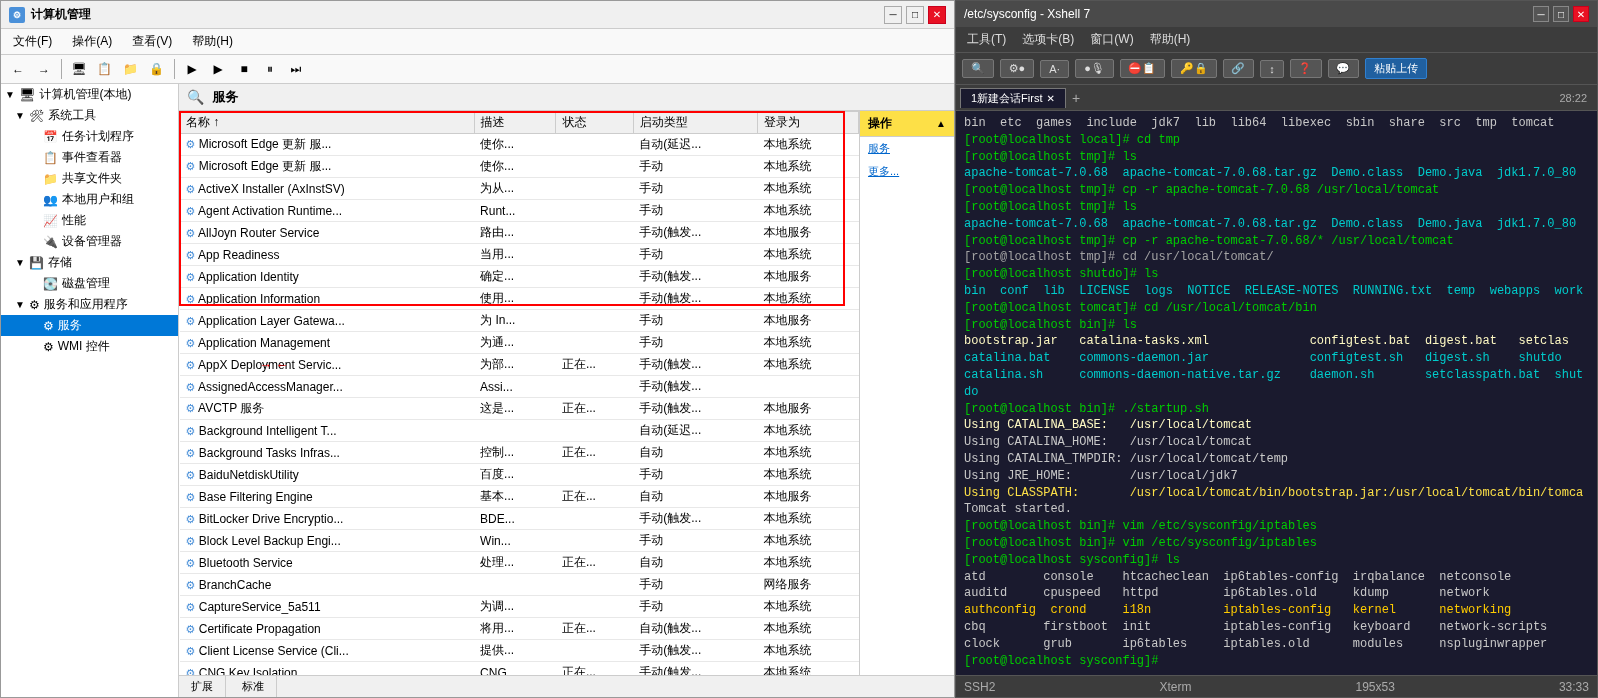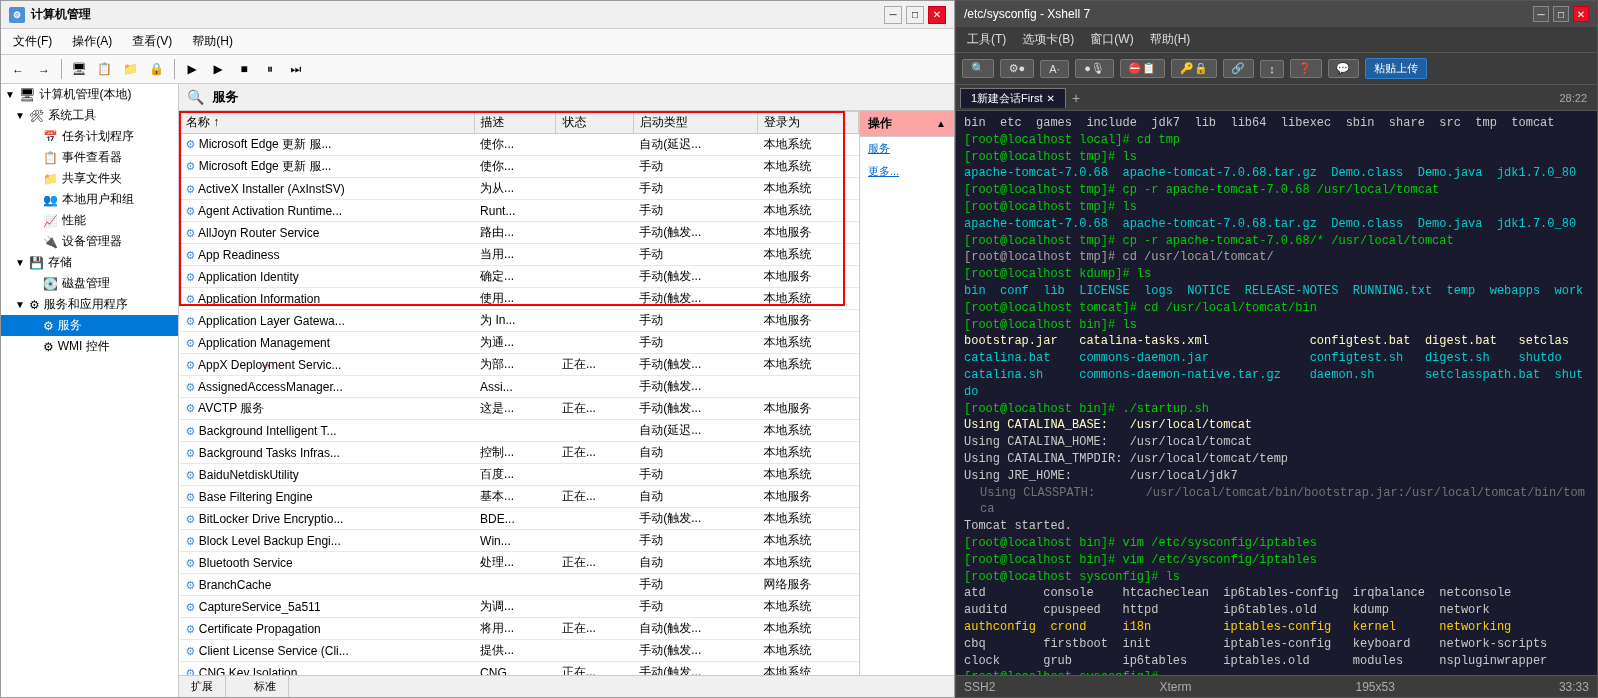--- a/index.html
+++ b/index.html
@@ -73,25 +73,25 @@
       position: absolute;
       border: 2px solid red;
       pointer-events: none;
       z-index: 10;
     }
 
     
     .operations-panel {
       width: 95px; border-left: 1px solid #ccc; background: #fff; flex-shrink: 0; overflow-y: auto;
     }
-    .ops-header { background: #fca5a5; padding: 4px 8px; font-size: 12px; font-weight: bold; border-bottom: 1px solid #ccc; display: flex; align-items: center; justify-content: space-between; }
+    .ops-header { background: #fde047; padding: 4px 8px; font-size: 12px; font-weight: bold; border-bottom: 1px solid #ccc; display: flex; align-items: center; justify-content: space-between; }
     .ops-item { padding: 4px 8px; font-size: 11px; color: #0066cc; cursor: pointer; text-decoration: underline; }
 
     
-    .status-bar { border-top: 1px solid #ccc; display: flex; gap: 16px; background: #f0f0f0; height: 22px; align-items: center; }
+    .status-bar { border-top: 1px solid #ccc; display: flex; gap: 4px; background: #f0f0f0; height: 22px; align-items: center; }
     .status-tab { padding: 0 12px; border-right: 1px solid #ccc; font-size: 11px; cursor: pointer; height: 100%; display: flex; align-items: center; }
 
     
     .annotation-text {
       position: absolute;
       color: red;
       font-size: 13px;
       font-weight: bold;
       pointer-events: none;
       z-index: 20;
@@ -559,33 +559,33 @@
   <div class="terminal" id="terminal-content">
   <div class="term-line" style="color:#c8c8c8;">bin  etc  games  include  jdk7  lib  lib64  libexec  sbin  share  src  tmp  tomcat</div>
       <div class="term-line" style="color:#00cc00;">[root@localhost local]# cd tmp</div>
       <div class="term-line" style="color:#00cc00;">[root@localhost tmp]# ls</div>
       <div class="term-line" style="color:#00cccc;">apache-tomcat-7.0.68  apache-tomcat-7.0.68.tar.gz  Demo.class  Demo.java  jdk1.7.0_80</div>
       <div class="term-line" style="color:#00cc00;">[root@localhost tmp]# cp -r apache-tomcat-7.0.68 /usr/local/tomcat</div>
       <div class="term-line" style="color:#00cc00;">[root@localhost tmp]# ls</div>
       <div class="term-line" style="color:#00cccc;">apache-tomcat-7.0.68  apache-tomcat-7.0.68.tar.gz  Demo.class  Demo.java  jdk1.7.0_80</div>
       <div class="term-line" style="color:#00cc00;">[root@localhost tmp]# cp -r apache-tomcat-7.0.68/* /usr/local/tomcat</div>
       <div class="term-line" style="color:#a3a3a3;">[root@localhost tmp]# cd /usr/local/tomcat/</div>
-      <div class="term-line" style="color:#00cc00;">[root@localhost kdump]# ls</div>
+      <div class="term-line" style="color:#00cc00;">[root@localhost shutdo]# ls</div>
       <div class="term-line" style="color:#00cccc;">bin  conf  lib  LICENSE  logs  NOTICE  RELEASE-NOTES  RUNNING.txt  temp  webapps  work</div>
       <div class="term-line" style="color:#00cc00;">[root@localhost tomcat]# cd /usr/local/tomcat/bin</div>
       <div class="term-line" style="color:#00cc00;">[root@localhost bin]# ls</div>
       <div class="term-line" style="color:#fef9c3;">bootstrap.jar   catalina-tasks.xml              configtest.bat  digest.bat   setclas</div>
       <div class="term-line" style="color:#00cccc;">catalina.bat    commons-daemon.jar              configtest.sh   digest.sh    shutdo</div>
       <div class="term-line" style="color:#00cccc;">catalina.sh     commons-daemon-native.tar.gz    daemon.sh       setclasspath.bat  shutdo</div>
       <div class="term-line" style="color:#00cc00;">[root@localhost bin]# ./startup.sh</div>
       <div class="term-line" style="color:#fef9c3;">Using CATALINA_BASE:   /usr/local/tomcat</div>
       <div class="term-line" style="color:#c8c8c8;">Using CATALINA_HOME:   /usr/local/tomcat</div>
       <div class="term-line" style="color:#c8c8c8;">Using CATALINA_TMPDIR: /usr/local/tomcat/temp</div>
       <div class="term-line" style="color:#c8c8c8;">Using JRE_HOME:        /usr/local/jdk7</div>
-      <div class="term-line" style="color:#737373;margin-left:16px;">Using CLASSPATH:       /usr/local/tomcat/bin/bootstrap.jar:/usr/local/tomcat/bin/tomca</div>
+      <div class="term-line" style="color:#fde047;">Using CLASSPATH:       /usr/local/tomcat/bin/bootstrap.jar:/usr/local/tomcat/bin/tomca</div>
       <div class="term-line" style="color:#c8c8c8;">Tomcat started.</div>
       <div class="term-line" style="color:#00cc00;">[root@localhost bin]# vim /etc/sysconfig/iptables</div>
       <div class="term-line" style="color:#00cc00;">[root@localhost bin]# vim /etc/sysconfig/iptables</div>
       <div class="term-line" style="color:#00cc00;">[root@localhost sysconfig]# ls</div>
       <div class="term-line" style="color:#c8c8c8;">atd        console    htcacheclean  ip6tables-config  irqbalance  netconsole</div>
       <div class="term-line" style="color:#c8c8c8;">auditd     cpuspeed   httpd         ip6tables.old     kdump       network</div>
       <div class="term-line" style="color:#ffcc00;">authconfig  crond     i18n          iptables-config   kernel      networking</div>
       <div class="term-line" style="color:#c8c8c8;">cbq        firstboot  init          iptables-config   keyboard    network-scripts</div>
       <div class="term-line" style="color:#c8c8c8;">clock      grub       ip6tables     iptables.old      modules     nspluginwrapper</div>
       <div class="term-line" style="color:#00cc00;">[root@localhost sysconfig]# </div>

